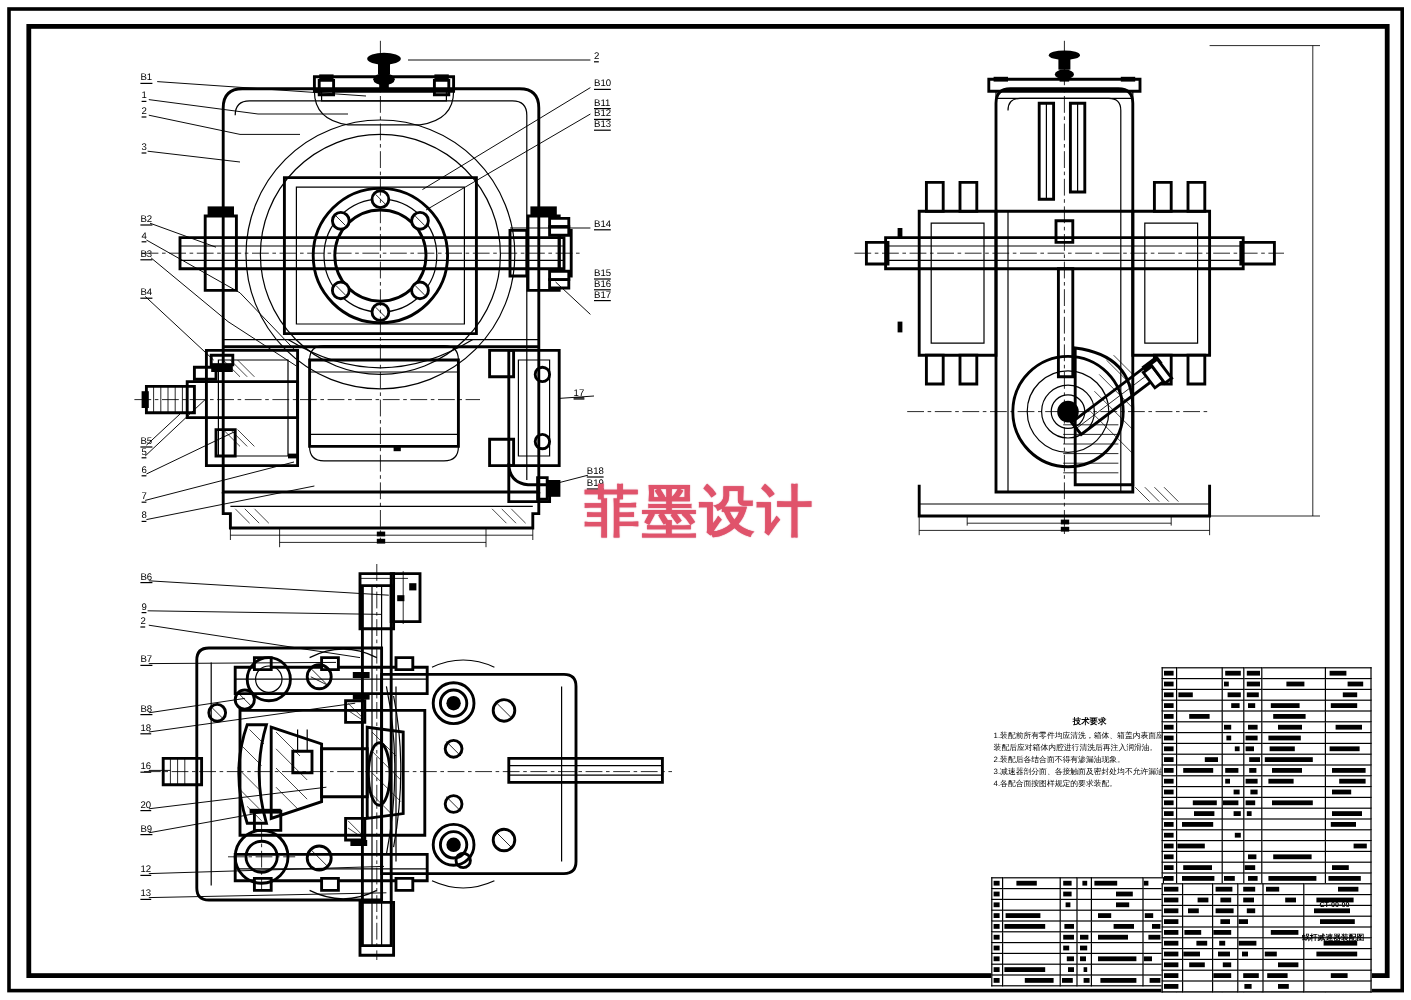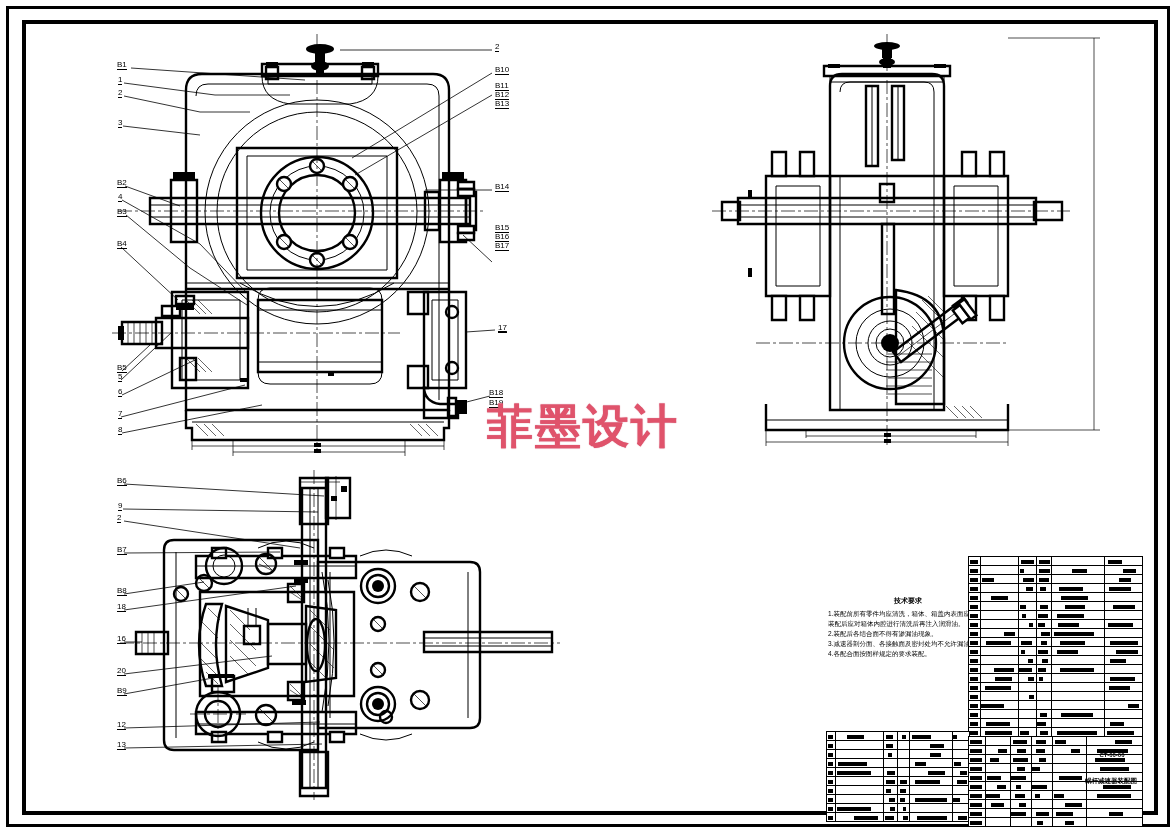--- a/index.html
+++ b/index.html
@@ -552,21 +552,21 @@
 
   <div class="lbl" style="left:495px;top:43px;">2</div>
   <div class="lbl" style="left:495px;top:66px;">B10</div>
   <div class="lbl" style="left:495px;top:82px;">B11</div>
   <div class="lbl" style="left:495px;top:91px;">B12</div>
   <div class="lbl" style="left:495px;top:100px;">B13</div>
   <div class="lbl" style="left:495px;top:183px;">B14</div>
   <div class="lbl" style="left:495px;top:224px;">B15</div>
   <div class="lbl" style="left:495px;top:233px;">B16</div>
   <div class="lbl" style="left:495px;top:242px;">B17</div>
-  <div class="lbl" style="left:498px;top:324px;text-decoration:underline;">17</div>
+  <div class="lbl" style="left:478px;top:324px;text-decoration:underline;">17</div>
   <div class="lbl" style="left:489px;top:389px;">B18</div>
   <div class="lbl" style="left:489px;top:399px;">B19</div>
 
   <div class="lbl" style="left:117px;top:477px;">B6</div>
   <div class="lbl" style="left:118px;top:502px;">9</div>
   <div class="lbl" style="left:117px;top:514px;">2</div>
   <div class="lbl" style="left:117px;top:546px;">B7</div>
   <div class="lbl" style="left:117px;top:587px;">B8</div>
   <div class="lbl" style="left:117px;top:603px;">18</div>
   <div class="lbl" style="left:117px;top:635px;">16</div>

